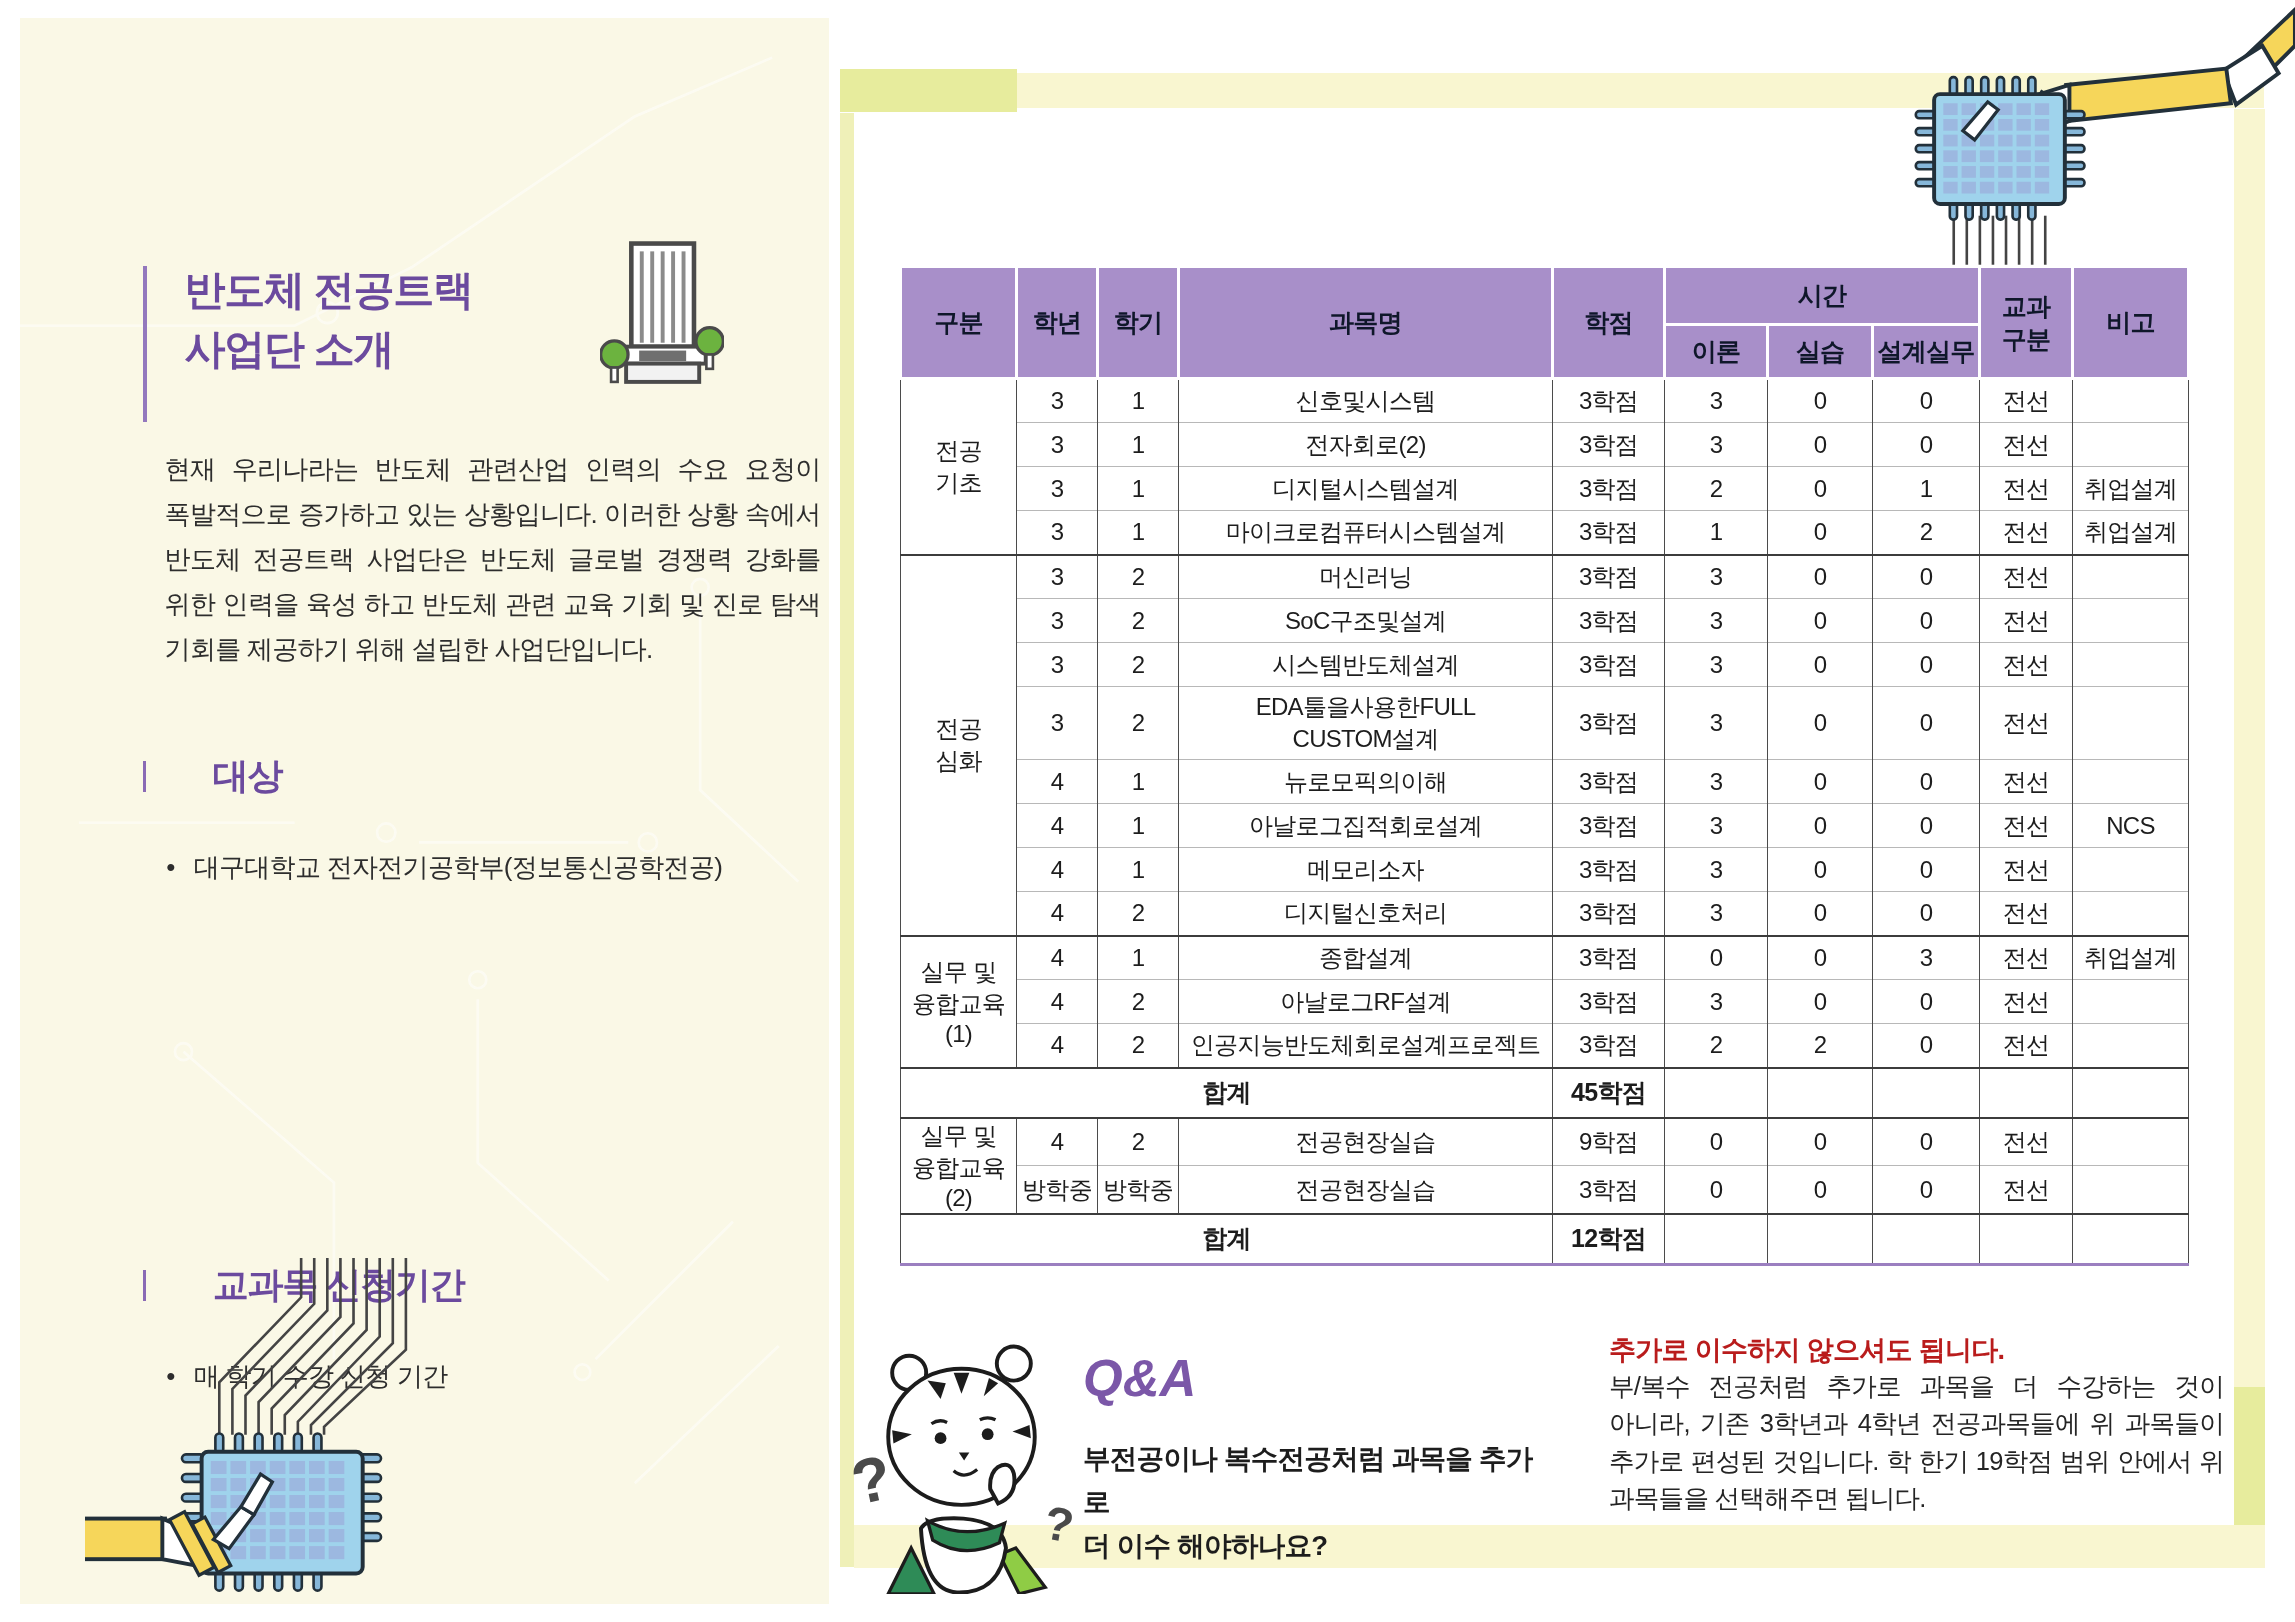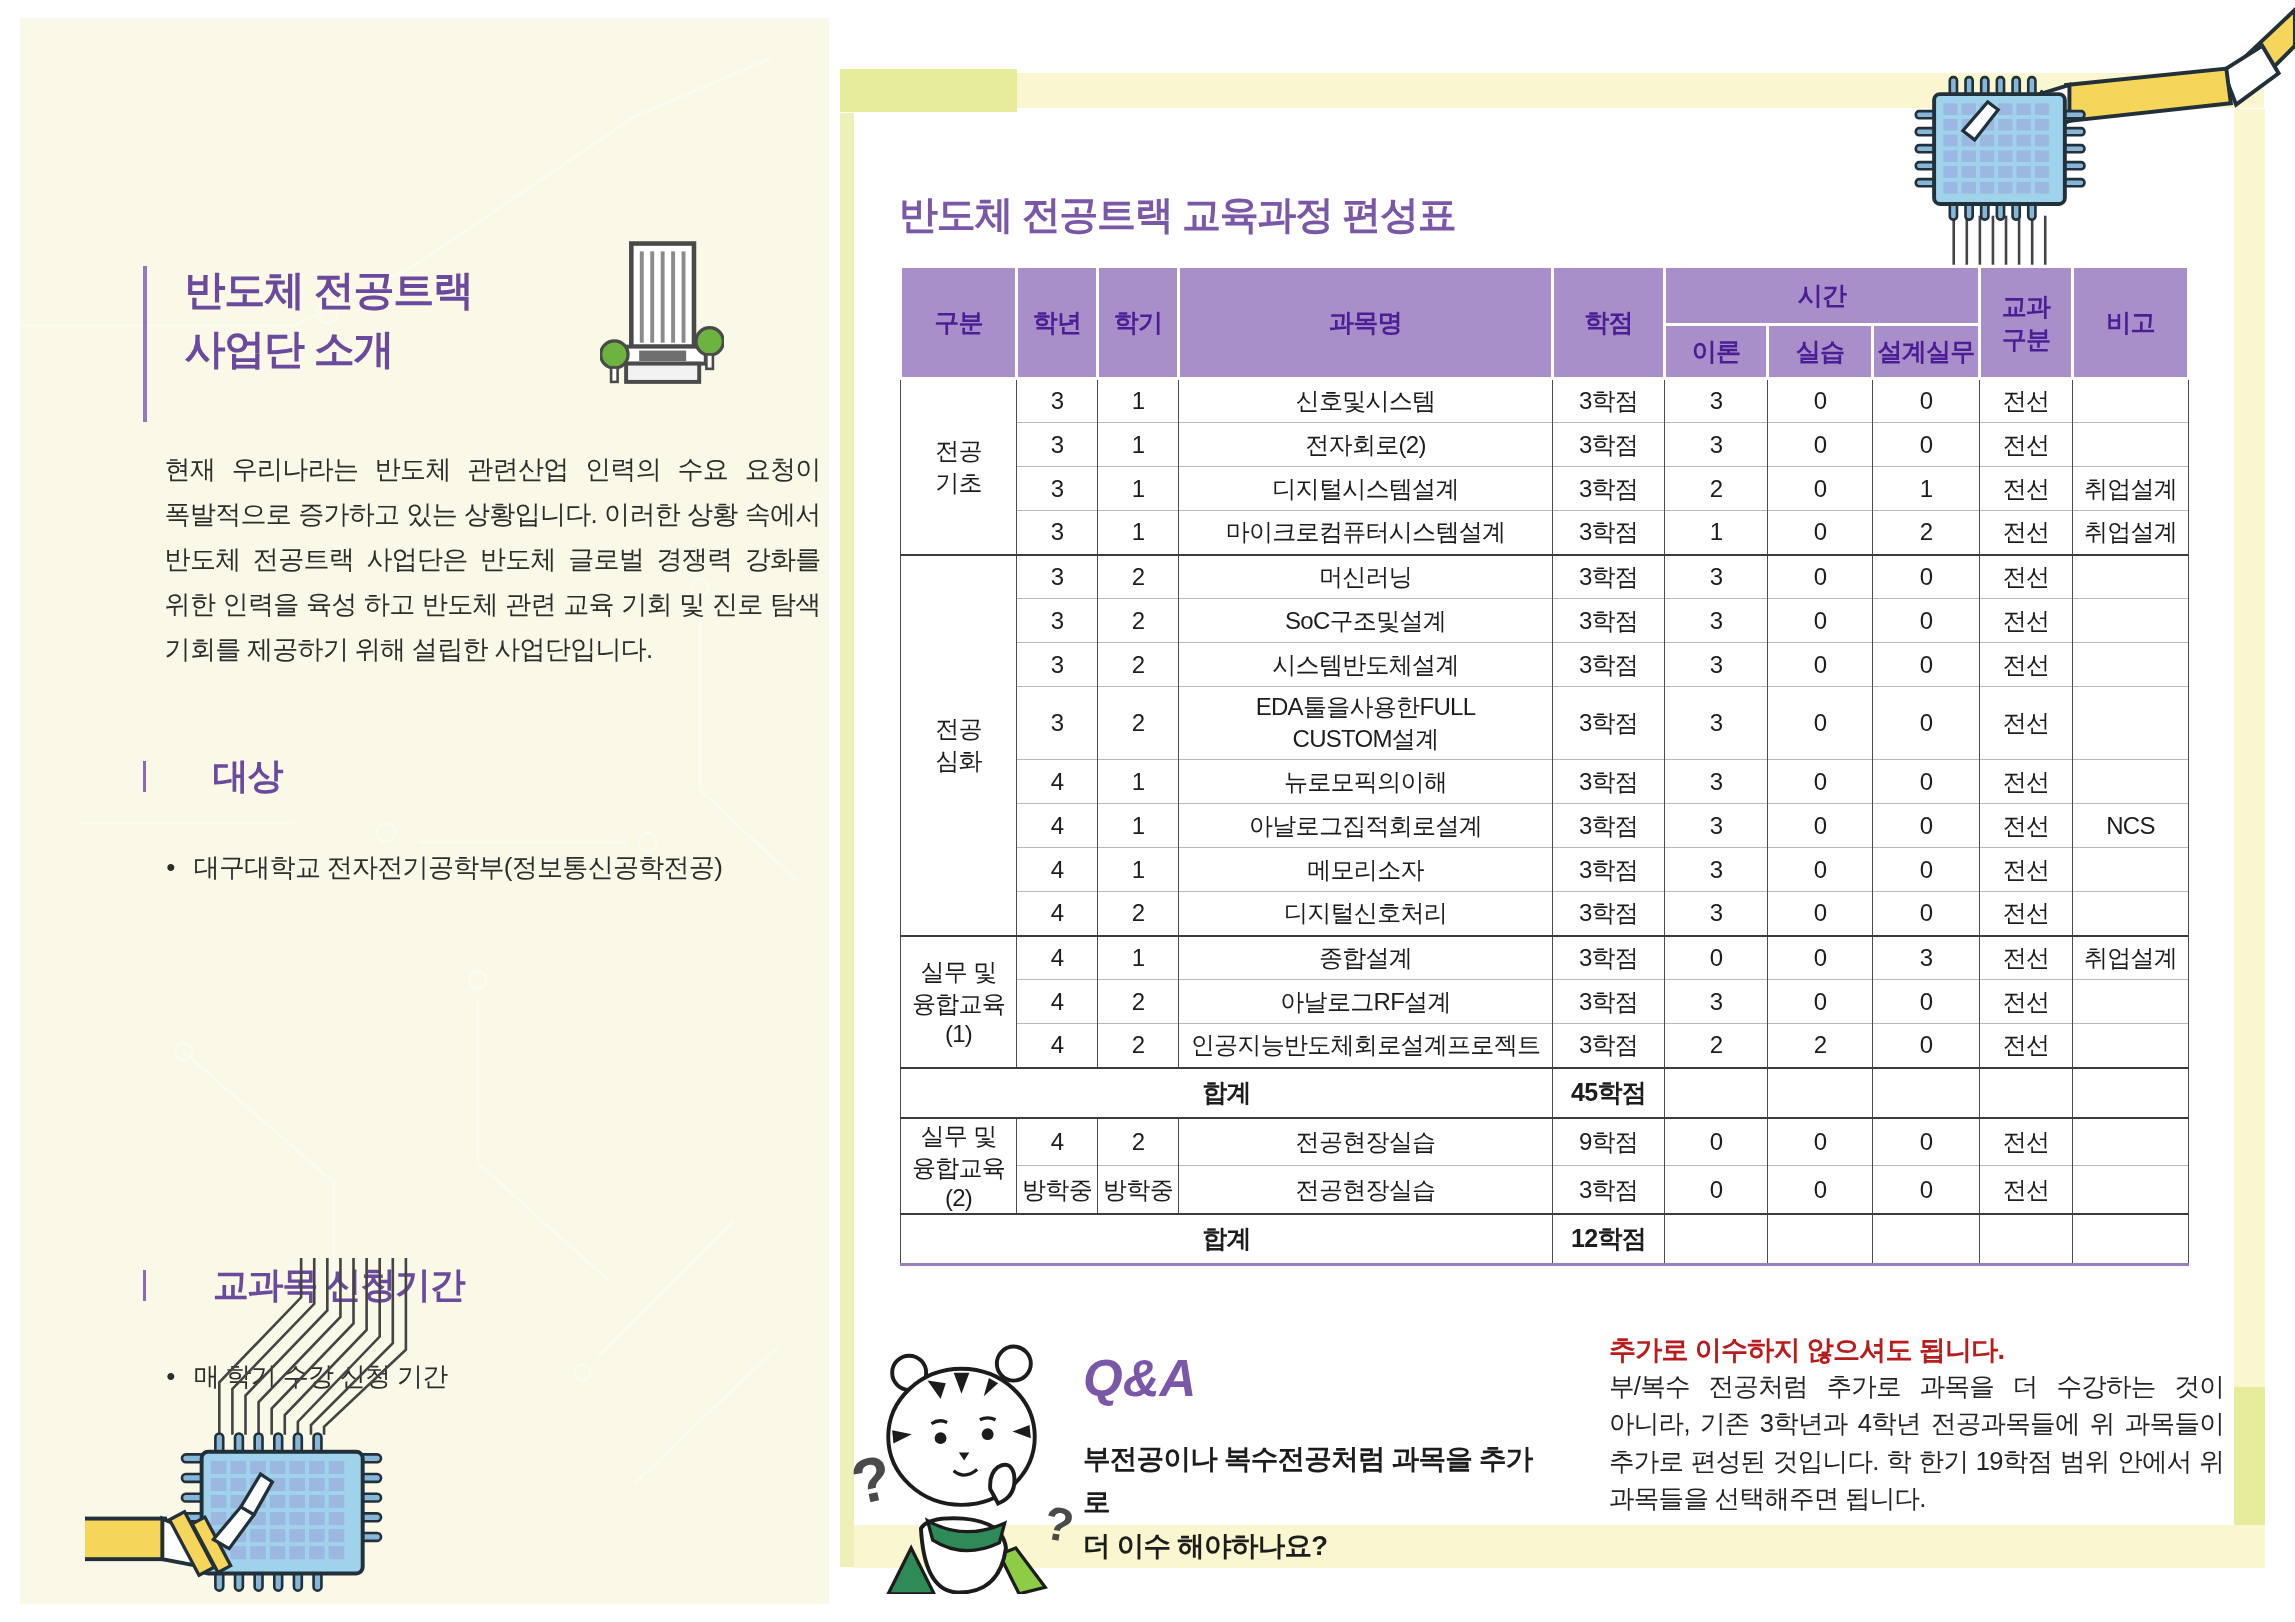--- a/index.html
+++ b/index.html
@@ -46,21 +46,21 @@
   .strip-right-bright { position:absolute; left:1398px; top:1387px; width:31px; height:181px; background:#e7ec9d; }
   .band-bottom     { position:absolute; left:18.3px; top:1525px; width:1411px; height:43px; background:#f9f6d0; }
 
   .table-title {
     position:absolute; left:63px; top:188px; margin:0;
     font-size:39px; font-weight:bold; color:#7b57a8; letter-spacing:-1.3px;
   }
   .curriculum { position:absolute; left:63px; top:265px; border-collapse:collapse; table-layout:fixed; background:#fff; }
   .curriculum th, .curriculum td { white-space:pre-line; text-align:center; vertical-align:middle; padding:1.3px 2.6px; box-sizing:border-box; }
   .curriculum thead th {
-    background:#a88fc9; color:#4c1d95; font-size:25px; font-weight:bold;
+    background:#a88fc9; color:#0f172a; font-size:25px; font-weight:bold;
     border:3.3px solid #ffffff; letter-spacing:-0.7px;
   }
   .curriculum thead tr.h1 { height:58px; }
   .curriculum thead tr.h2 { height:54px; }
   .curriculum tbody tr { height:44px; }
   .curriculum tbody tr.tall { height:73px; }
   .curriculum tbody tr.total-row { height:50px; }
   .curriculum tbody td, .curriculum tbody th.glabel {
     border-left:1.3px solid #4b4b4b; border-right:1.3px solid #4b4b4b;
     border-top:0.7px solid #b8b8b8;
@@ -249,21 +249,20 @@
 
   <section class="right-page">
 
     <div class="band-top-bright"></div>
     <div class="band-top"></div>
     <div class="strip-left"></div>
     <div class="strip-right"></div>
     <div class="strip-right-bright"></div>
     <div class="band-bottom"></div>
 
-    <h2 class="table-title">반도체 전공트랙 교육과정 편성표</h2>
 
     <table class="curriculum">
         <colgroup>
           <col style="width: 116px;">
           <col style="width: 81px;">
           <col style="width: 81px;">
           <col style="width: 374px;">
           <col style="width: 112px;">
           <col style="width: 103px;">
           <col style="width: 105px;">

